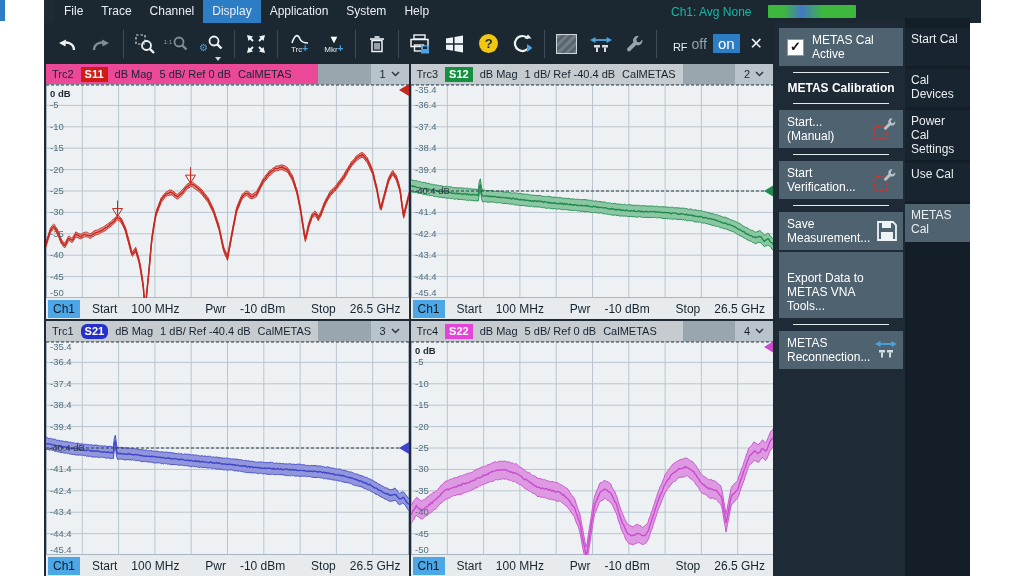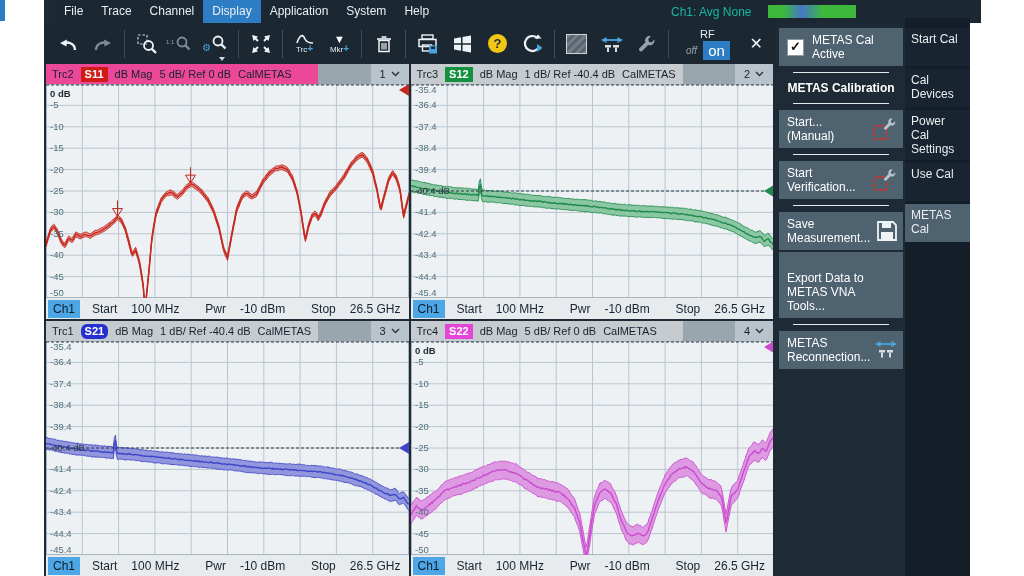--- a/index.html
+++ b/index.html
@@ -28,24 +28,24 @@
   .tb .sub .plus{color:#4aa3df;font-weight:bold;font-size:10px;}
   .mkr-tri{font-size:11px;line-height:10px;color:#fff;}
   .gear-over{position:absolute;left:3px;bottom:9px;font-size:10px;color:#4aa3df;line-height:10px;}
   .drop-caret{position:absolute;right:9px;bottom:1px;width:0;height:0;border-left:3px solid transparent;
     border-right:3px solid transparent;border-top:4px solid #cfd8dd;}
   .one2one{position:absolute;left:2px;top:13px;font-size:6px;color:#8d9ba4;}
   .help-circle{width:19px;height:19px;border-radius:50%;background:var(--help-yellow,#f2c714);color:#23303a;
     font-weight:bold;font-size:13px;display:flex;align-items:center;justify-content:center;}
   .shot{width:19px;height:18px;border:1.5px solid #cfd6db;background:
     repeating-linear-gradient(135deg,#717d86 0 3px,#59646d 3px 6px);}
-  .rf{display:flex;flex-direction:column;align-items:center;margin:0 10px;gap:1px;}
+  .rf{display:flex;flex-direction:row;align-items:flex-end;margin:0 10px;gap:1px;}
   .rf .rf-label{font-size:11px;color:#e8eef2;padding-left:2px;}
   .rf-row{display:flex;gap:3px;align-items:center;}
-  .rf-off{font-size:10px;color:#93a3ae;padding:1px 3px;font-style:italic;}
+  .rf-off{font-size:14px;color:#93a3ae;padding:1px 3px;}
   .rf-on{font-size:15px;color:#fff;background:var(--accent-blue,#2d7dc4);padding:1px 5px;}
   .close-x{margin-left:auto;margin-right:12px;font-size:16px;color:#eef3f6;cursor:pointer;}
 
   
   .charts{position:absolute;left:0;top:64px;width:731px;height:512px;box-sizing:border-box;
     display:grid;grid-template-columns:1fr 1fr;grid-template-rows:1fr 1fr;gap:2px;padding:0 2px;
     background:var(--panel-bg,#1e2a35);}
   .cell{display:flex;flex-direction:column;min-width:0;min-height:0;}
   .cell-header{height:20px;display:flex;font-size:11px;color:#16232e;flex:0 0 20px;}
   .hdr-main{flex:0 0 272px;display:flex;align-items:center;gap:7px;padding:0 6px;box-sizing:border-box;

